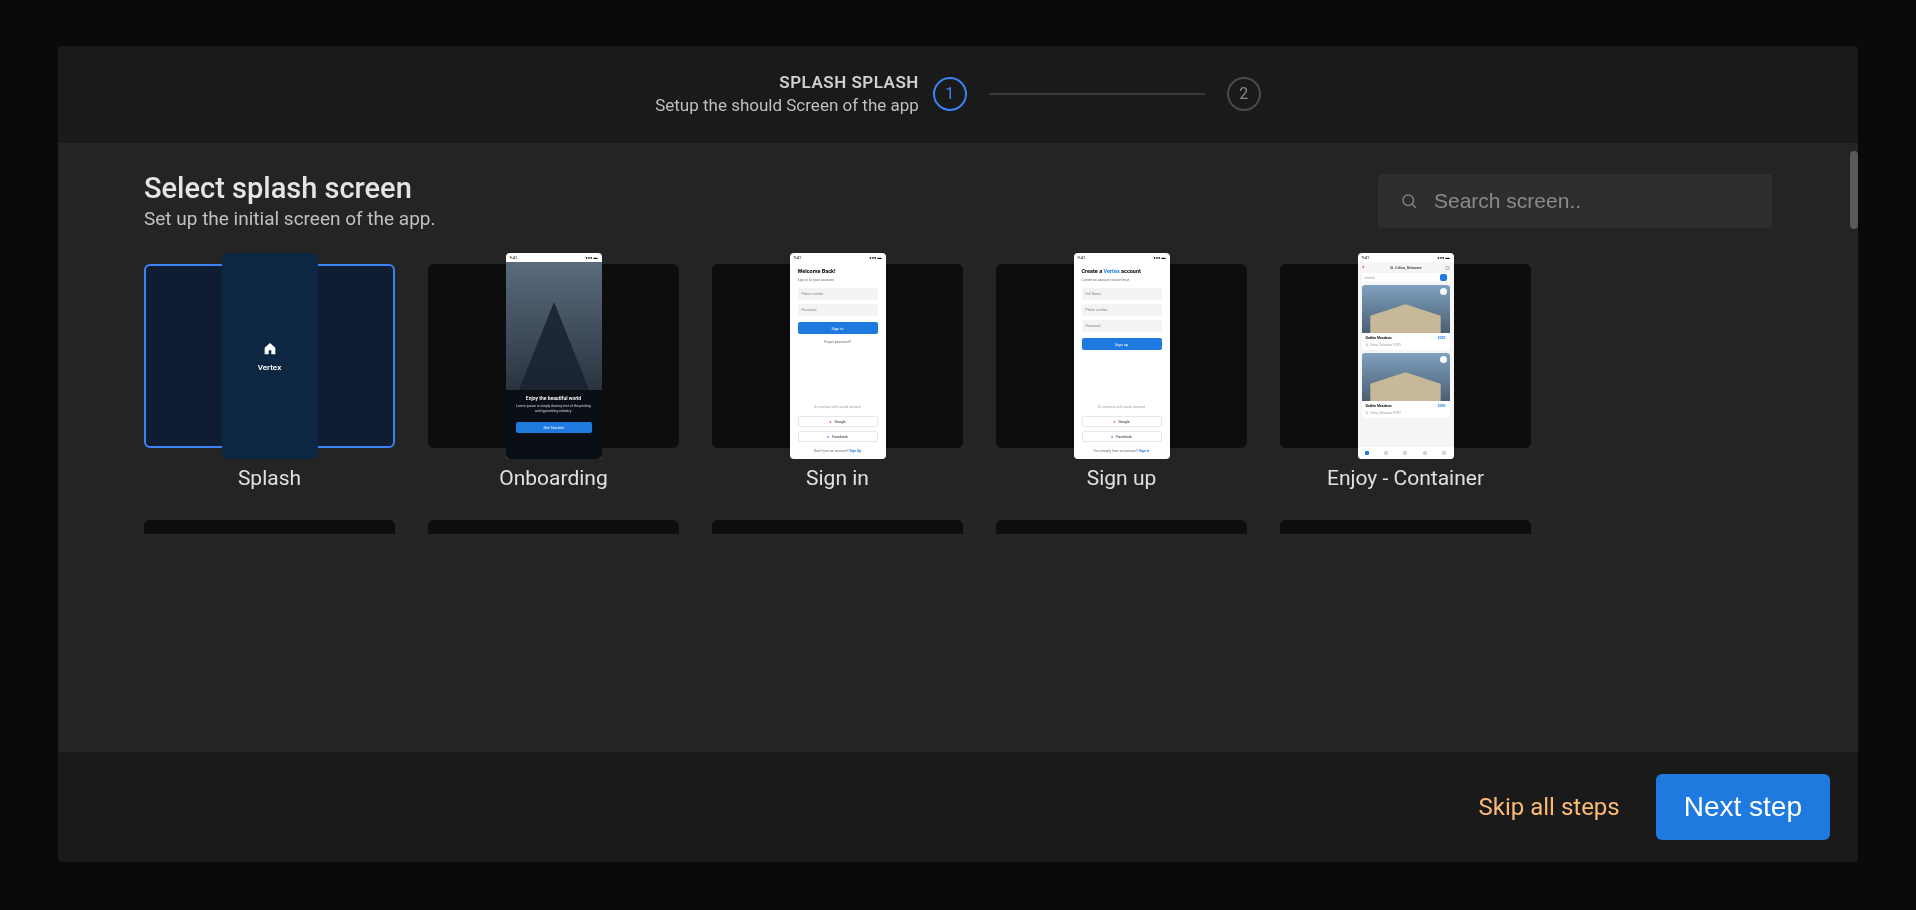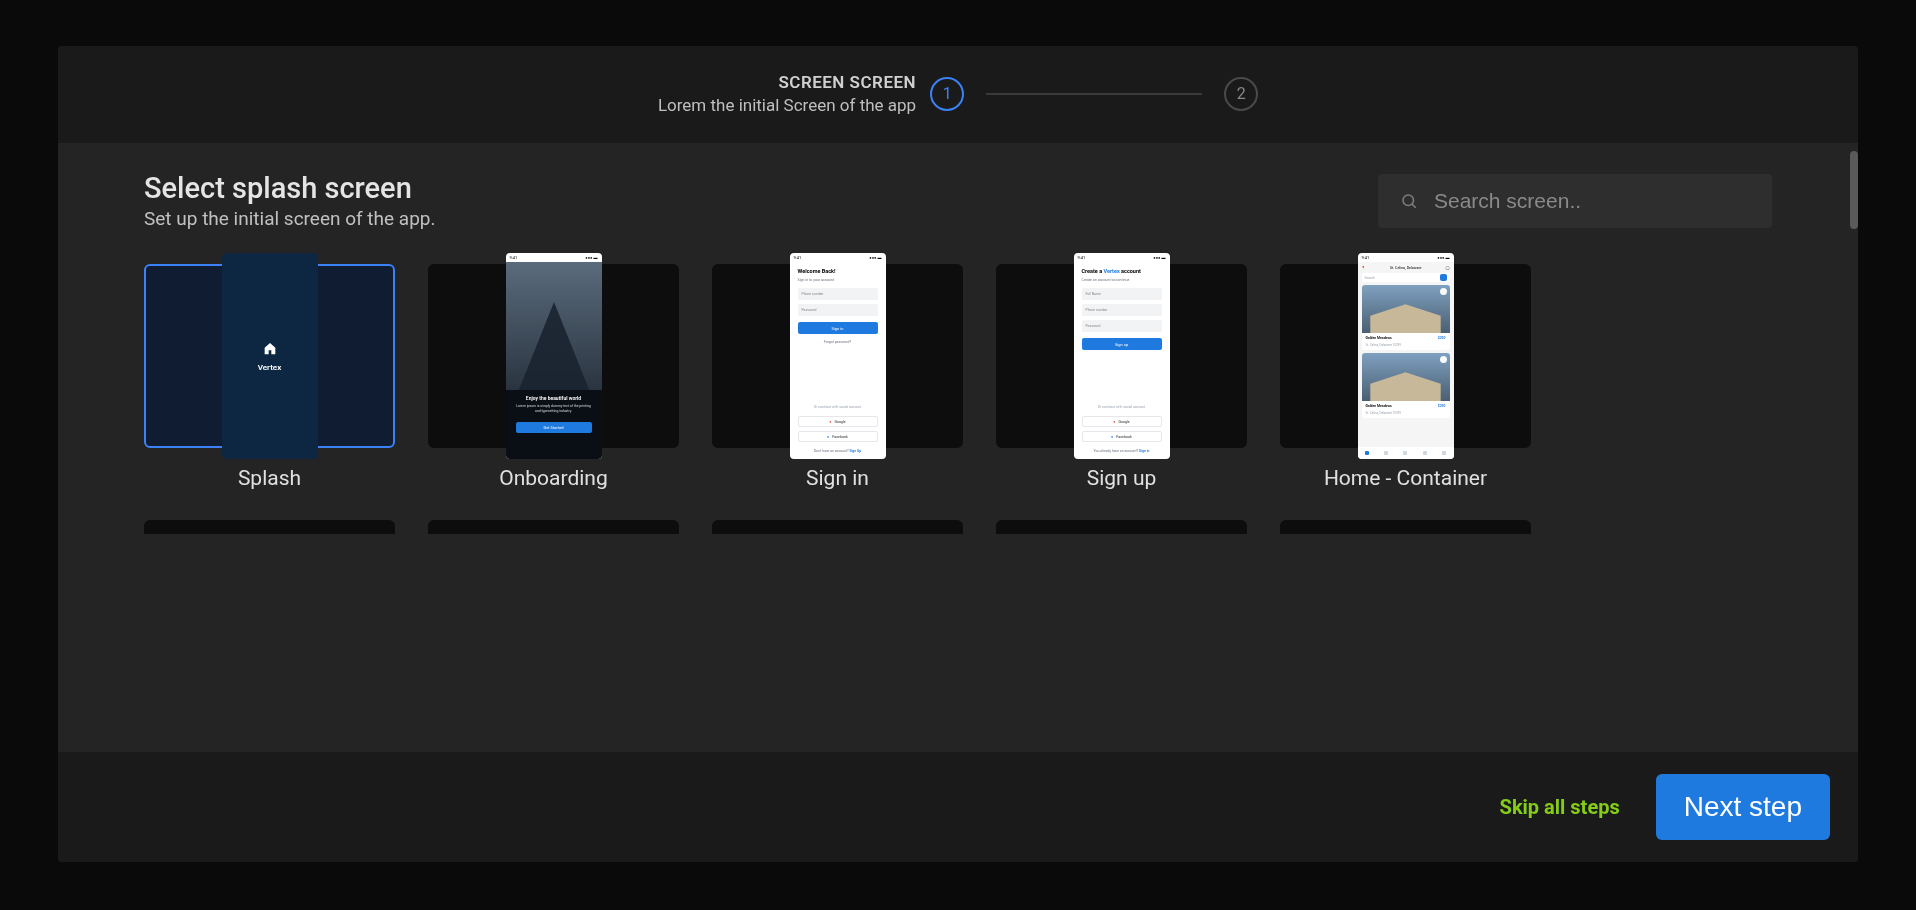--- a/index.html
+++ b/index.html
@@ -463,23 +463,23 @@
   .modal-footer {
     background: #1a1a1a;
     padding: 22px 28px;
     display: flex;
     justify-content: flex-end;
     align-items: center;
     gap: 36px;
   }
 
   .skip {
-    color: #84cc16;
-    font-size: 20px;
-    font-weight: 700;
+    color: #fdba74;
+    font-size: 24px;
+    font-weight: 400;
     cursor: pointer;
   }
 
   .next {
     background: #1f7ae0;
     color: #fff;
     font-size: 28px;
     padding: 17px 28px;
     border-radius: 6px;
     border: none;
@@ -490,22 +490,22 @@
 </head>
 <body>
 
 <div class="backdrop"></div>
 
 <div class="modal">
 
   <div class="stepper">
     <div class="step">
       <div class="step-text">
-        <div class="step-title">SCREEN SCREEN</div>
-        <div class="step-desc">Lorem the initial Screen of the app</div>
+        <div class="step-title">SPLASH SPLASH</div>
+        <div class="step-desc">Setup the should Screen of the app</div>
       </div>
       <div class="step-circle">1</div>
     </div>
     <div class="step-connector"></div>
     <div class="step right">
       <div class="step-circle inactive">2</div>
     </div>
   </div>
 
   <div class="content">
@@ -663,21 +663,21 @@
             </div>
             <div class="home-tabbar">
               <div class="dot active"></div>
                 <div class="dot"></div>
                 <div class="dot"></div>
                 <div class="dot"></div>
                 <div class="dot"></div>
             </div>
           </div>
         </div>
-        <div class="card-label">Home - Container</div>
+        <div class="card-label">Enjoy - Container</div>
       </div>
 
     </div>
 
     <div class="cards-peek">
       <div class="peek"></div>
       <div class="peek"></div>
       <div class="peek"></div>
       <div class="peek"></div>
       <div class="peek"></div>

